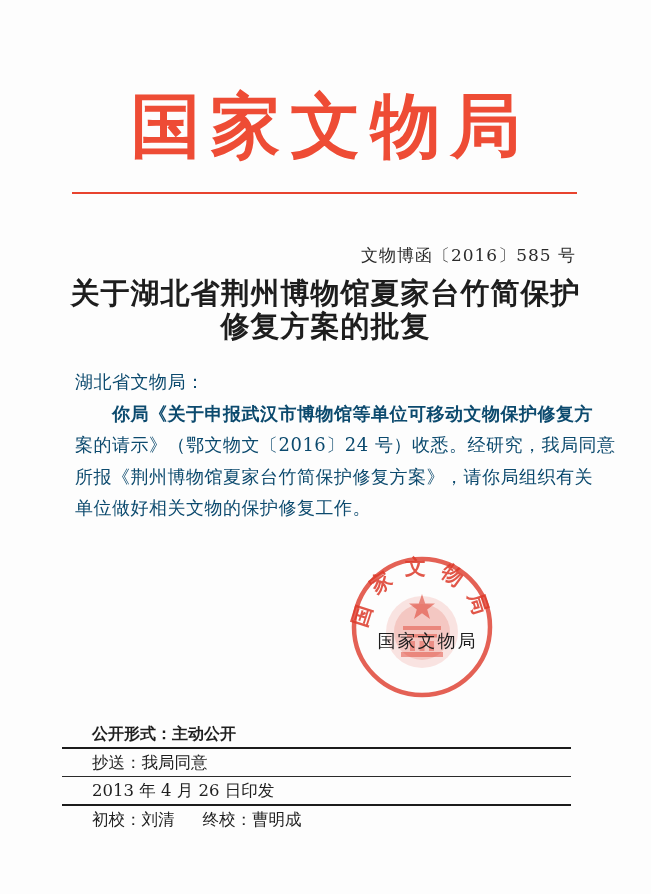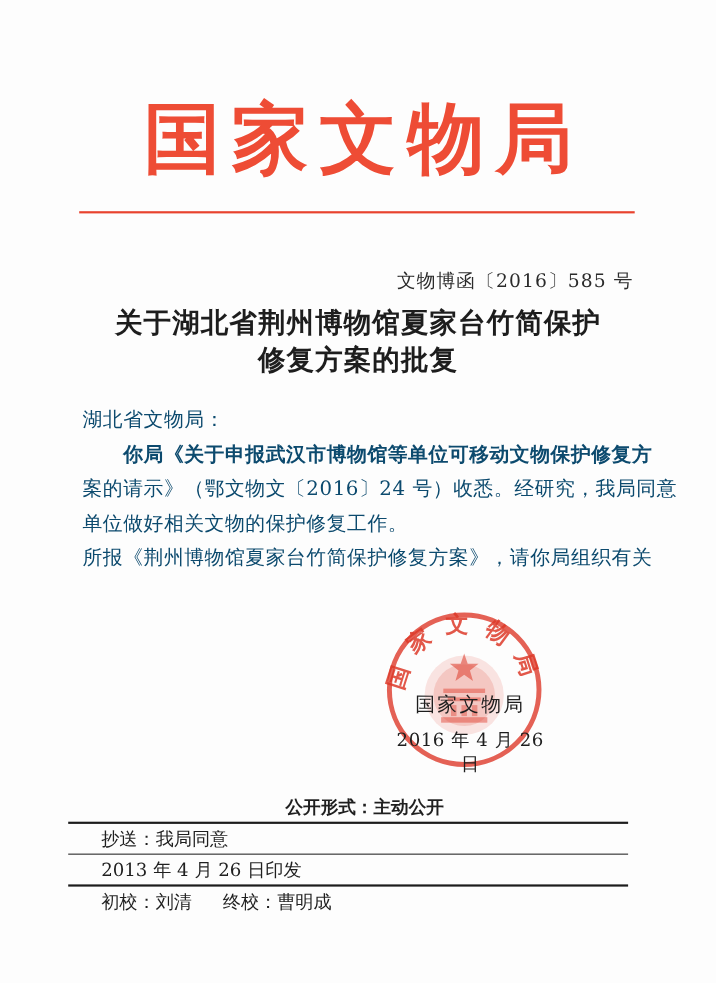--- a/index.html
+++ b/index.html
@@ -34,21 +34,21 @@
     position: absolute; top: 216px; right: 75px;
     font-size: 17px; letter-spacing: 1px;
     color: #2b2b2b;
     margin-top: 28px;
   }
 
   
   .doc-title {
     position: absolute; top: 277px; left: 40px; right: 40px;
     text-align: center;
-    font-size: 25px; line-height: 33px;
+    font-size: 29px; line-height: 33px;
     font-weight: bold; letter-spacing: 1px;
     color: #1d1d1d;
   }
 
   
   .body-text {
     position: absolute; top: 366px; left: 75px; width: 502px;
     font-size: 18px; line-height: 31.5px;
     color: #0c4a6e; letter-spacing: 0.5px;
   }
@@ -69,21 +69,21 @@
   .sign-date { font-size: 16.5px; letter-spacing: 0.5px; margin-top: 10px; }
 
   
   .footer {
     position: absolute; top: 720px; left: 62px; width: 509px;
     font-size: 16.5px; color: #1f1f1f;
   }
   .f-row { padding: 3px 0 3px 30px; line-height: 21px; white-space: nowrap; }
   .f-row.bold {
     font-family: "DejaVu Sans", "Liberation Sans", sans-serif;
-    font-weight: bold; font-size: 16px; text-align: center;
+    font-weight: bold; font-size: 16px;
   }
   .f-line { height: 2px; background: #1c1c1c; }
   .f-line.thin { height: 1px; background: #2a2a2a; }
   .f-split { display: flex; justify-content: space-between; padding-right: 2px; }
   .proof-final { margin-left: 28px; }
 </style>
 </head>
 <body>
 
 <div class="page">
@@ -94,22 +94,22 @@
 
   <div class="doc-title">
     <div>关于湖北省荆州博物馆夏家台竹简保护</div>
     <div>修复方案的批复</div>
   </div>
 
   <div class="body-text">
     <div class="body-line">湖北省文物局：</div>
     <div class="body-line indent">你局《关于申报武汉市博物馆等单位可移动文物保护修复方</div>
     <div class="body-line">案的请示》（鄂文物文〔2016〕24 号）收悉。经研究，我局同意</div>
+    <div class="body-line">所报《荆州博物馆夏家台竹简保护修复方案》，请你局组织有关</div>
     <div class="body-line">单位做好相关文物的保护修复工作。</div>
-    <div class="body-line">所报《荆州博物馆夏家台竹简保护修复方案》，请你局组织有关</div>
   </div>
 
   <svg class="seal" viewBox="0 0 150 150">
     <circle cx="75" cy="75" r="68" fill="none" stroke="#dd3a2a" stroke-width="4.5" opacity="0.8"></circle>
     <g class="seal-emblem">
       <circle cx="75" cy="80" r="36" fill="#e0493a" opacity="0.14"></circle>
       <circle cx="75" cy="80" r="28" fill="#e0493a" opacity="0.18"></circle>
       <polygon points="75,42 78.2,51.5 88,51.5 80.2,57.5 83,67 75,61.3 67,67 69.8,57.5 62,51.5 71.8,51.5" fill="#dd3a2a" opacity="0.55"></polygon>
       <rect x="56" y="74" width="38" height="4" fill="#dd3a2a" opacity="0.45"></rect>
       <rect x="60" y="82" width="30" height="3.5" fill="#dd3a2a" opacity="0.45"></rect>
@@ -119,21 +119,20 @@
       <rect x="54" y="100" width="42" height="5" fill="#dd3a2a" opacity="0.45"></rect>
     </g>
     <path id="sealArc" d="M 24.4 95 A 54 54 0 1 1 125.6 95" fill="none"></path>
     <text font-size="21" fill="#dd3a2a" opacity="0.85" letter-spacing="13" font-family="DejaVu Serif, Liberation Serif, serif" font-weight="bold">
       <textPath href="#sealArc" startOffset="50%" text-anchor="middle">国家文物局</textPath>
     </text>
   </svg>
 
   <div class="sign-block">
     <div class="sign-agency">国家文物局</div>
-    <div class="sign-date">2016 年 4 月 26 日</div>
   </div>
 
   <div class="footer">
     <div class="f-row bold">
       <span>公开形式：</span><span>主动公开</span>
     </div>
     <div class="f-line"></div>
     <div class="f-row">
       <span>抄送：</span><span>我局同意</span>
     </div>

